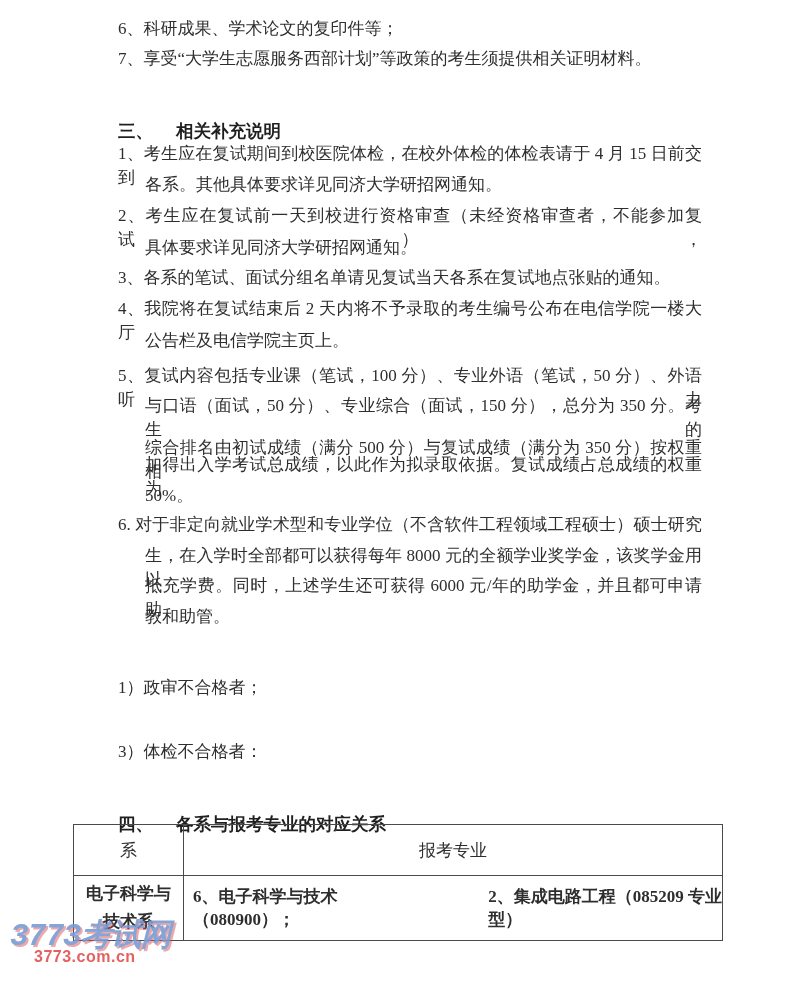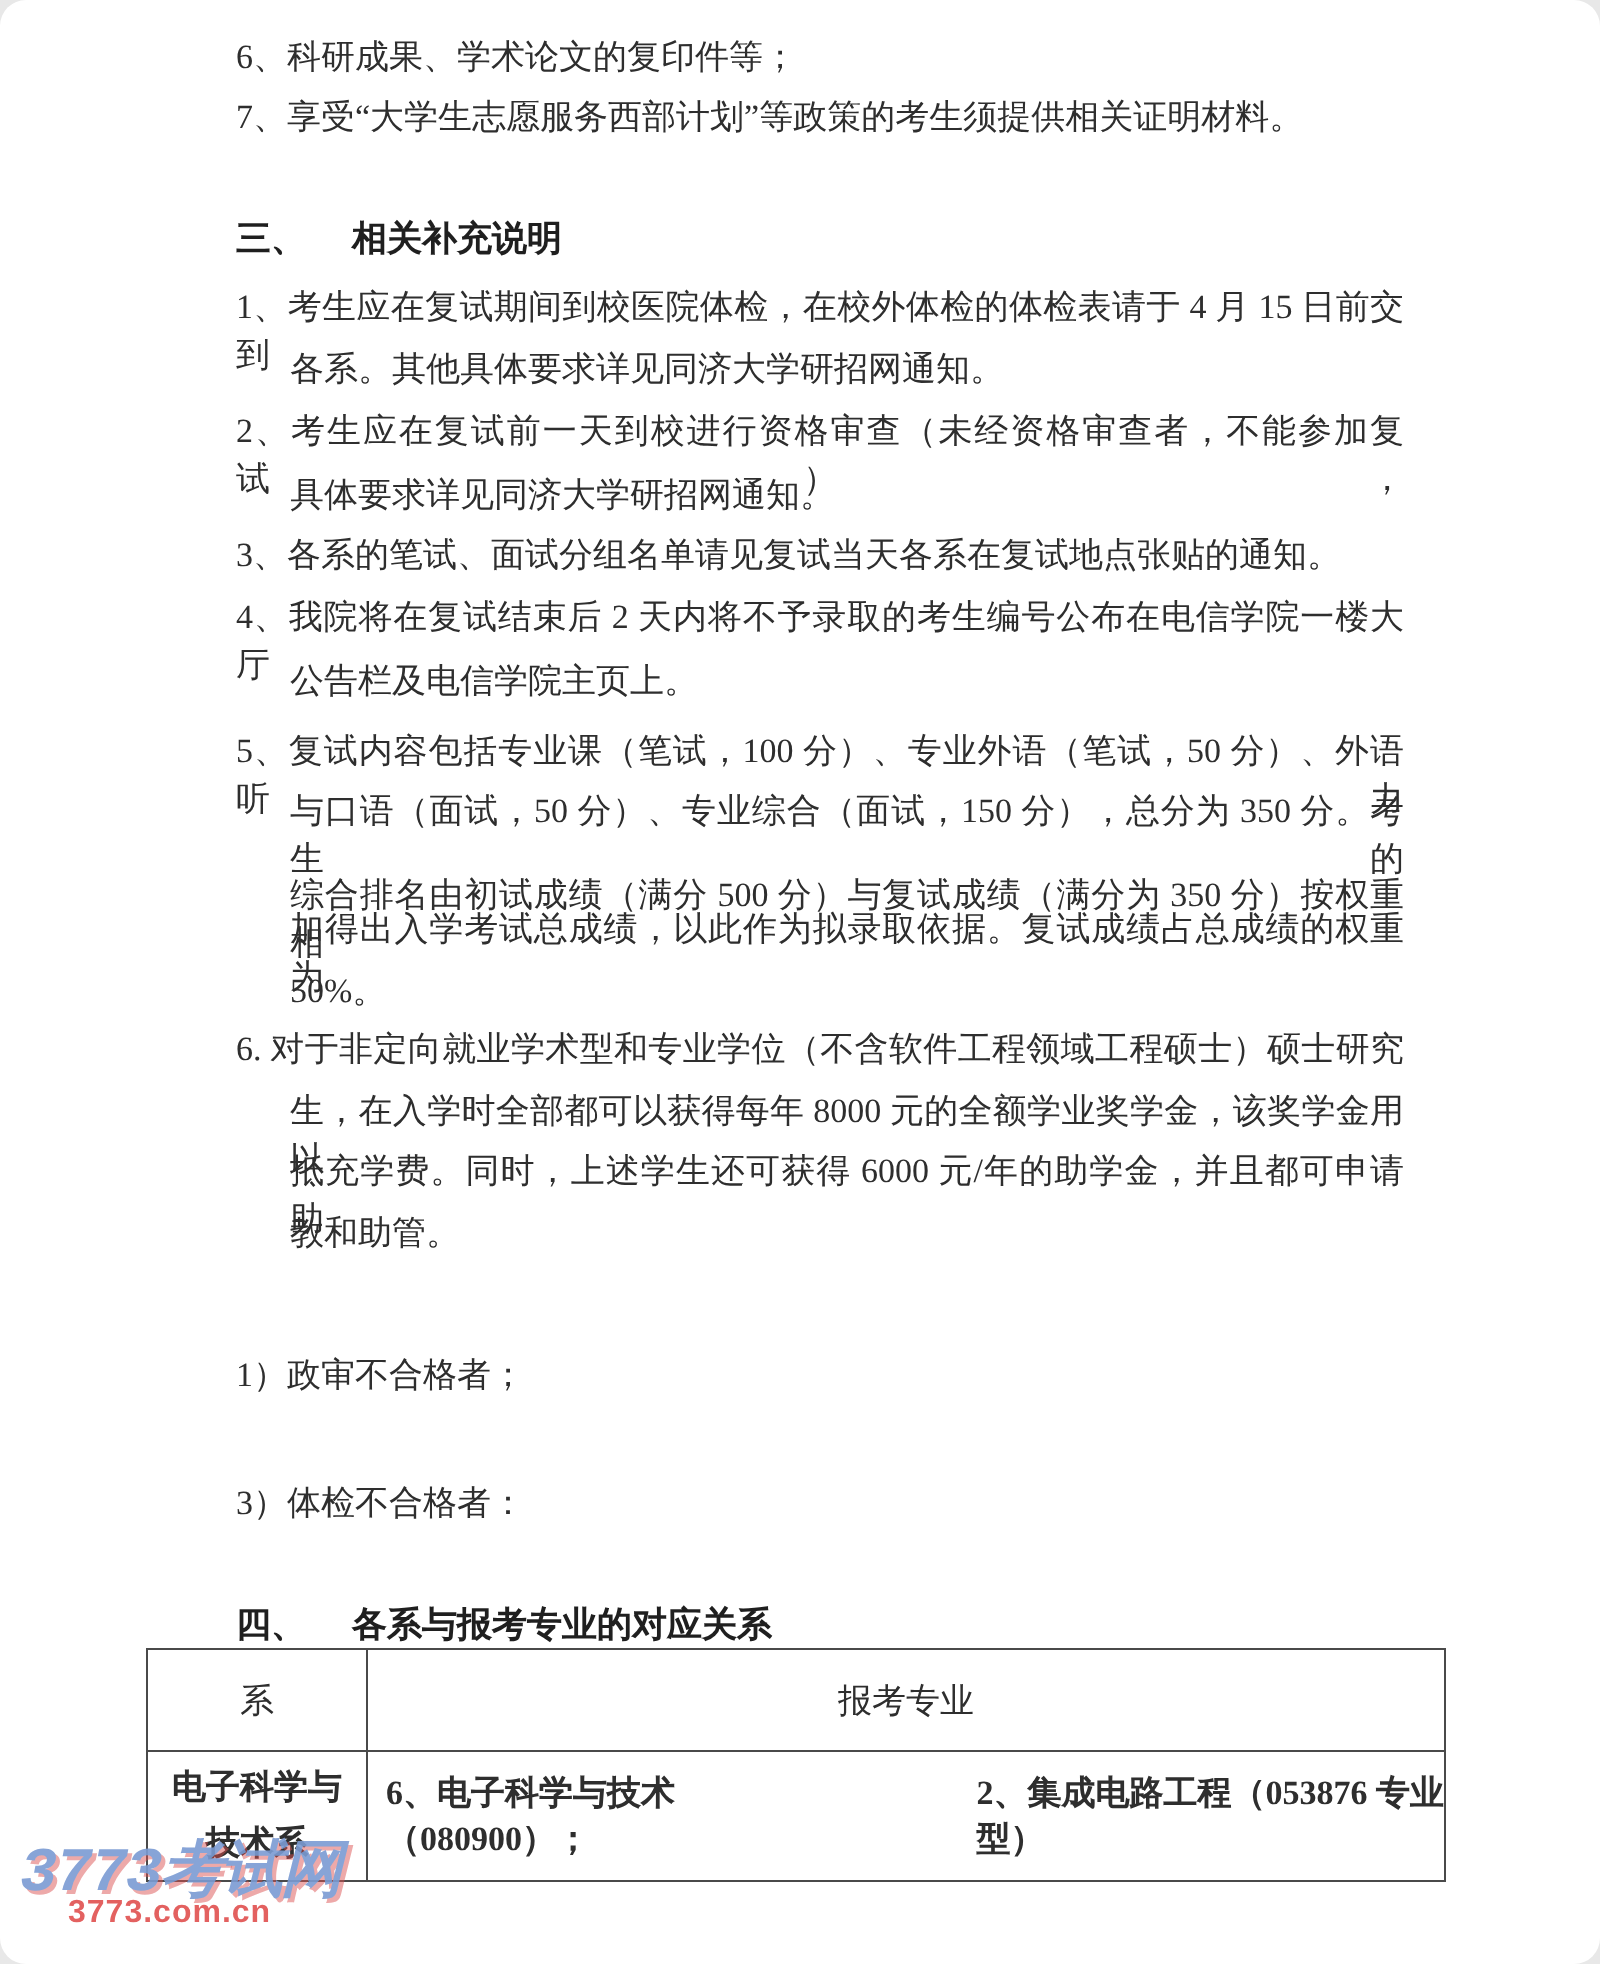--- a/index.html
+++ b/index.html
@@ -4,41 +4,41 @@
 <style>
   html,body{margin:0;padding:0;background:#e8e8e8;}
   #page{
     position:relative;
     width:800px;height:982px;
     margin:0 auto;
     background:#ffffff;
     font-family:"Liberation Serif","DejaVu Serif",serif;
     color:#2e2e2e;
     overflow:hidden;
-    border-radius:13px;
   }
   .ln{
     position:absolute;
     font-size:17px;
     line-height:24px;
     white-space:nowrap;
   }
   .fl{left:118px;}                 
   .cl{left:145px;}                 
   .jt{                              
     white-space:normal;
     text-align:justify;
     text-align-last:justify;
   }
   .fl.jt{width:584px;}
   .cl.jt{width:557px;}
   .heading{
     position:absolute;left:118px;
     font-size:17.5px;font-weight:bold;line-height:24px;color:#1f1f1f;
     white-space:nowrap;
+    margin-top:12px;
   }
   .heading .h-title{margin-left:23px;}
   
   .tbl{
     position:absolute;left:73px;top:824px;
     width:650px;height:117px;
     border:1px solid #4a4a4a;
     box-sizing:border-box;
     display:flex;flex-direction:column;
   }
@@ -116,21 +116,21 @@
         </div>
     </div>
     <div class="tr body">
       <div class="td dept">
         <div class="dept-line">电子科学与</div>
         <div class="dept-line">技术系</div>
       </div>
       <div class="td major">
         <div class="major-cell">
           <span class="major1">6、电子科学与技术（080900）；</span>
-          <span class="major2">2、集成电路工程（053876 专业型）</span>
+          <span class="major2">2、集成电路工程（085209 专业型）</span>
         </div>
       </div>
     </div>
   </div>
 
   <div class="wm wm-site" style="color: rgb(123, 155, 211);">3773考试网</div>
   <div class="wm wm-domain" style="color: rgb(224, 80, 79);">3773.com.cn</div>
 
 </div>
 

